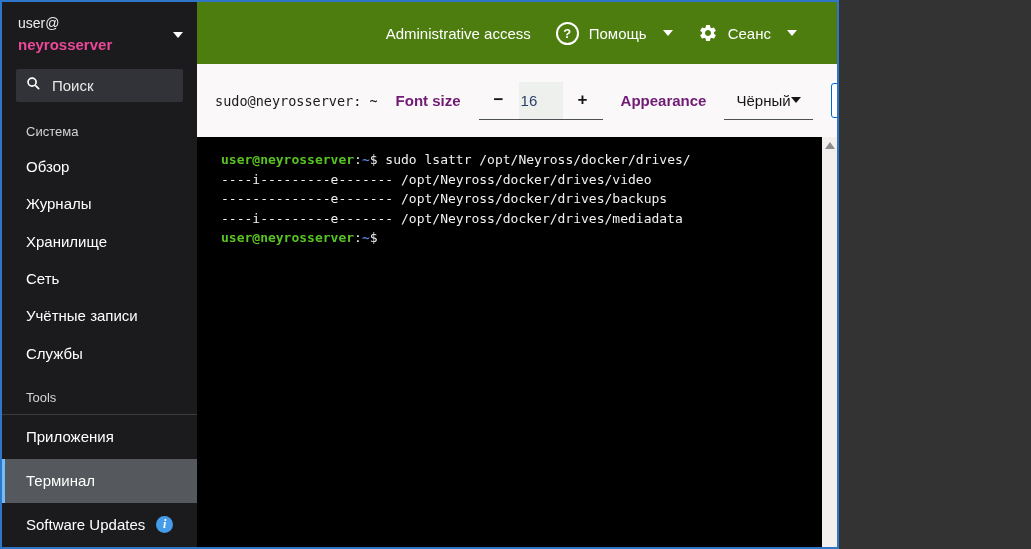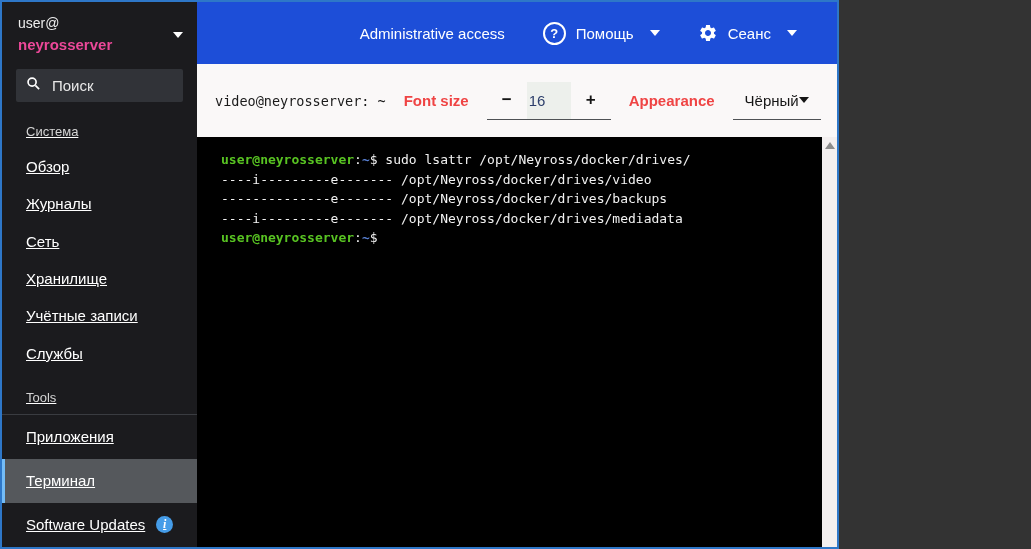--- a/index.html
+++ b/index.html
@@ -16,46 +16,46 @@
   .user-line1 { font-size:14px; color:#ededed; line-height:18px; }
   .user-line2 { font-size:15px; font-weight:bold; color:#ec4899; line-height:20px; margin-top:3px; }
   .caret-down { width:0; height:0; border-left:5px solid transparent;
     border-right:5px solid transparent; border-top:6px solid #fff; }
   .user-caret { position:absolute; right:14px; top:30px; }
   .search-box { margin:8px 14px 4px; background:#313338; border-radius:2px;
     height:33px; display:flex; align-items:center; padding:0 10px; gap:9px; }
   .search-box input { background:transparent; border:none; outline:none; color:#e8e8e8;
     font-size:15px; width:100%; font-family:inherit; }
   .search-box input::placeholder { color:#e8e8e8; opacity:1; }
-  .nav { flex:1; display:flex; flex-direction:column; overflow:hidden;text-decoration:underline; }
+  .nav { flex:1; display:flex; flex-direction:column; overflow:hidden; }
   .nav-section-label { font-size:13px; color:#d4d4d4; padding:18px 16px 9px 24px; }
   .nav-item { height:38px; display:flex; align-items:center; padding-left:24px;
     font-size:15px; color:#fff; cursor:pointer; }
   .tools .nav-item { height:44px; }
   .tools .nav-item:first-of-type { border-top:1px solid #3a3c41; }
   .nav-item.selected { background:#55585c; box-shadow:inset 3px 0 0 #73bcf7; }
   .info-badge { width:17px; height:17px; border-radius:50%; background:#459ce8;
     color:#fff; display:flex; align-items:center; justify-content:center;
     margin-left:11px; font-size:12px; font-weight:bold; font-style:italic;
     font-family:"Liberation Serif", serif; cursor:pointer; }
   
   .main { flex:1; display:flex; flex-direction:column; min-width:0; }
-  .masthead { height:62px; background:#1d4ed8; display:flex; align-items:center;
-    justify-content:flex-end; gap:38px; padding-right:40px; color:#fff; font-size:15px; flex:0 0 62px; }
+  .masthead { height:62px; background:#4d7c0f; display:flex; align-items:center;
+    justify-content:flex-end; gap:25px; padding-right:40px; color:#fff; font-size:15px; flex:0 0 62px; }
   .mast-item { display:flex; align-items:center; gap:10px; cursor:pointer; white-space:nowrap; }
   .q-icon { width:19px; height:19px; border:2px solid #fff; border-radius:50%;
     display:flex; align-items:center; justify-content:center; font-size:13px; font-weight:bold; }
   .gear-icon svg { display:block; }
   .mast-caret { margin-left:6px; }
   
   .toolbar { height:73px; flex:0 0 73px; background:#faf8f8; display:flex; align-items:center;
     padding:0 18px; gap:18px; color:#151515; }
   .session-title { font-family:"DejaVu Sans Mono", monospace; font-size:13.5px;
     color:#1a1a1a; white-space:pre; }
-  .bold-label { font-weight:bold; font-size:15px; color:#ef4444; white-space:nowrap; }
+  .bold-label { font-weight:bold; font-size:15px; color:#701a75; white-space:nowrap; }
   .fs-label { margin-left:auto; }
   .stepper { display:flex; align-items:stretch; height:37px; border-bottom:1px solid #4f5255; }
   .stepper button { width:40px; background:transparent; border:none; font-size:17px;
     font-weight:bold; color:#151515; cursor:pointer; font-family:inherit; }
   .stepper input { width:40px; border:none; outline:none; text-align:left;
     background:#edf0ec; color:#2c3e6b; font-size:15px; font-family:inherit; }
   .theme-select { width:118px; height:37px; border-bottom:1px solid #4f5255;
     display:flex; align-items:center; justify-content:space-between; padding:0 12px;
     font-size:15px; color:#151515; cursor:pointer; background:transparent; }
   .select-caret { width:0; height:0; border-left:5px solid transparent;
@@ -96,22 +96,22 @@
           <line x1="10" y1="10" x2="14" y2="14" stroke="#ffffff" stroke-width="1.8"></line>
         </svg>
       </span>
       <input type="text" placeholder="Поиск" style="">
     </div>
 
     <div class="nav">
       <div class="nav-section-label">Система</div>
       <div class="nav-item">Обзор</div>
       <div class="nav-item">Журналы</div>
+      <div class="nav-item">Хранилище</div>
       <div class="nav-item">Сеть</div>
-      <div class="nav-item">Хранилище</div>
       <div class="nav-item">Учётные записи</div>
       <div class="nav-item">Службы</div>
 
       <div class="nav-section-label">Tools</div>
       <div class="tools">
         <div class="nav-item">Приложения</div>
         <div class="nav-item selected">Терминал</div>
         <div class="nav-item">
           <span>Software Updates</span>
           <span class="info-badge">i</span>
@@ -134,21 +134,21 @@
           <svg width="20" height="20" viewBox="0 0 24 24" fill="#ffffff">
             <path d="M19.14,12.94c0.04-0.3,0.06-0.61,0.06-0.94c0-0.32-0.02-0.64-0.07-0.94l2.03-1.58c0.18-0.14,0.23-0.41,0.12-0.61l-1.92-3.32c-0.12-0.22-0.37-0.29-0.59-0.22l-2.39,0.96c-0.5-0.38-1.03-0.7-1.62-0.94L14.4,2.81c-0.04-0.24-0.24-0.41-0.48-0.41h-3.84c-0.24,0-0.43,0.17-0.47,0.41L9.25,5.35C8.66,5.59,8.12,5.92,7.63,6.29L5.24,5.33c-0.22-0.08-0.47,0-0.59,0.22L2.74,8.87C2.62,9.08,2.66,9.34,2.86,9.48l2.03,1.58C4.84,11.36,4.8,11.69,4.8,12s0.02,0.64,0.07,0.94l-2.03,1.58c-0.18,0.14-0.23,0.41-0.12,0.61l1.92,3.32c0.12,0.22,0.37,0.29,0.59,0.22l2.39-0.96c0.5,0.38,1.03,0.7,1.62,0.94l0.36,2.54c0.05,0.24,0.24,0.41,0.48,0.41h3.84c0.24,0,0.44-0.17,0.47-0.41l0.36-2.54c0.59-0.24,1.13-0.56,1.62-0.94l2.39,0.96c0.22,0.08,0.47,0,0.59-0.22l1.92-3.32c0.12-0.22,0.07-0.47-0.12-0.61L19.14,12.94z M12,15.6c-1.98,0-3.6-1.62-3.6-3.6s1.62-3.6,3.6-3.6s3.6,1.62,3.6,3.6S13.98,15.6,12,15.6z"></path>
           </svg>
         </span>
         <span>Сеанс</span>
         <span class="caret-down mast-caret"></span>
       </div>
     </header>
 
     <div class="toolbar">
-      <span class="session-title">video@neyrosserver: ~</span>
+      <span class="session-title">sudo@neyrosserver: ~</span>
 
       <span class="bold-label fs-label">Font size</span>
       <div class="stepper">
         <button>−</button>
         <input value="16" style="">
         <button>+</button>
       </div>
 
       <span class="bold-label">Appearance</span>
       <div class="theme-select">

